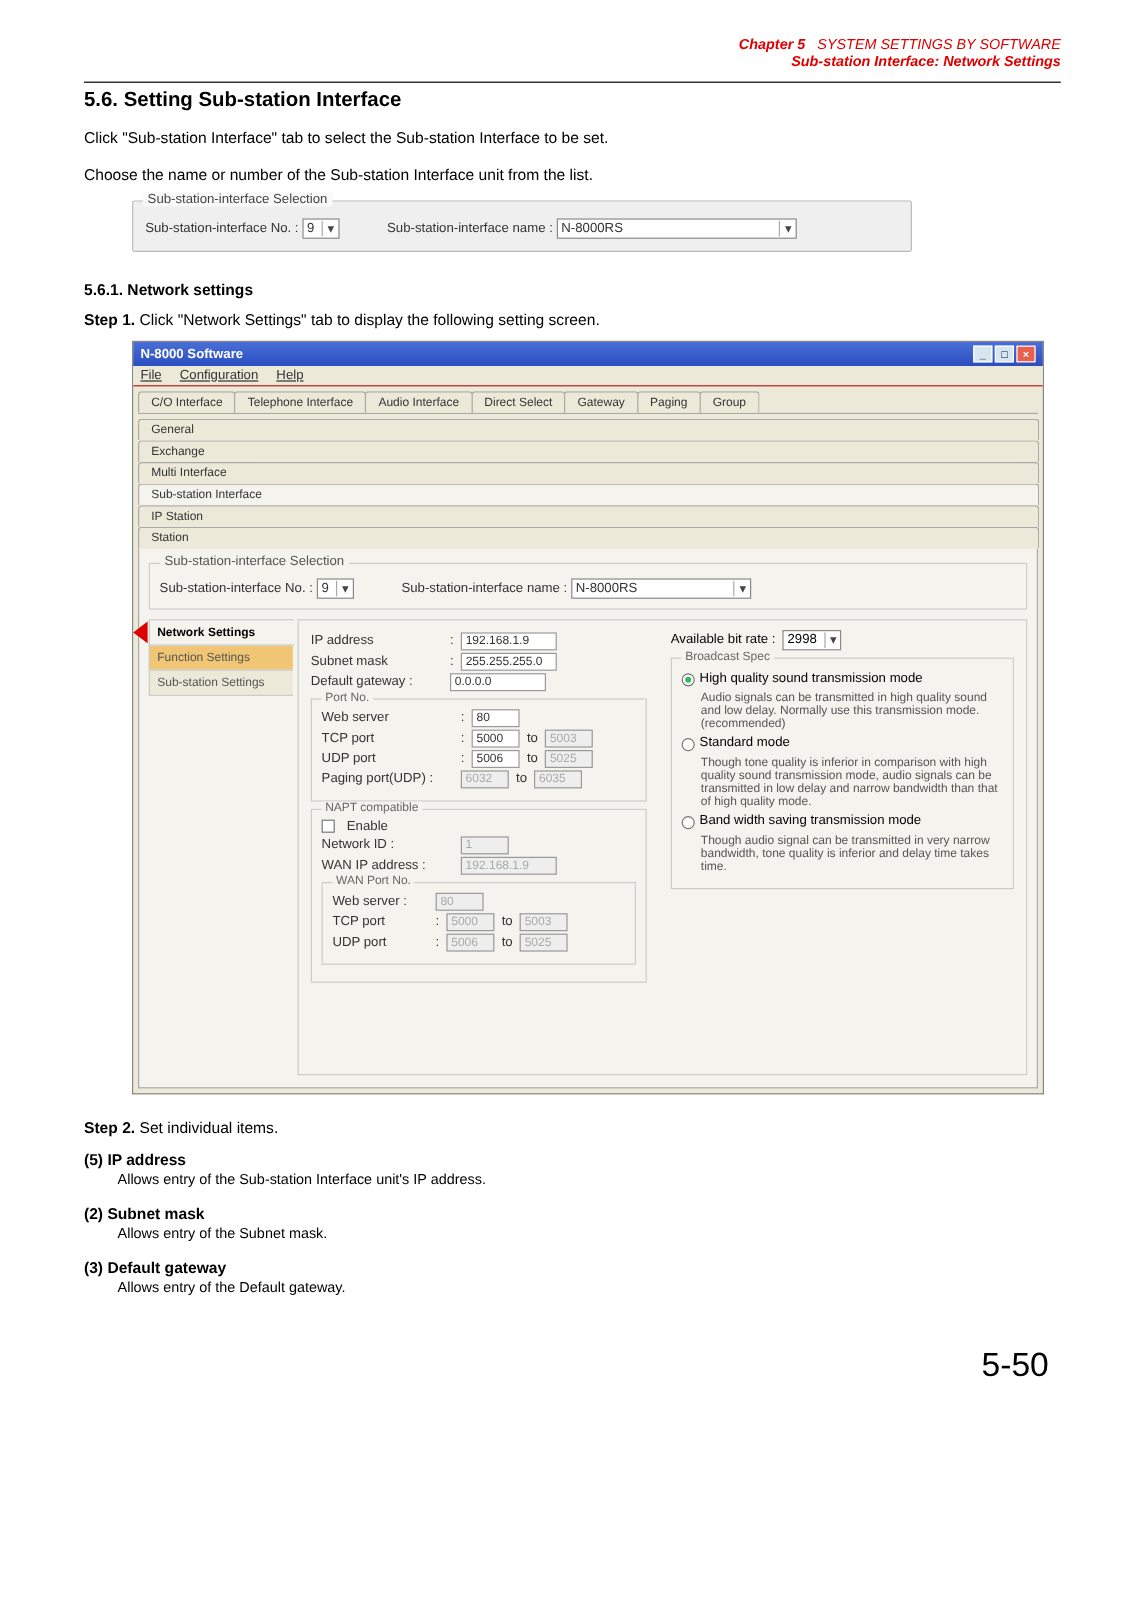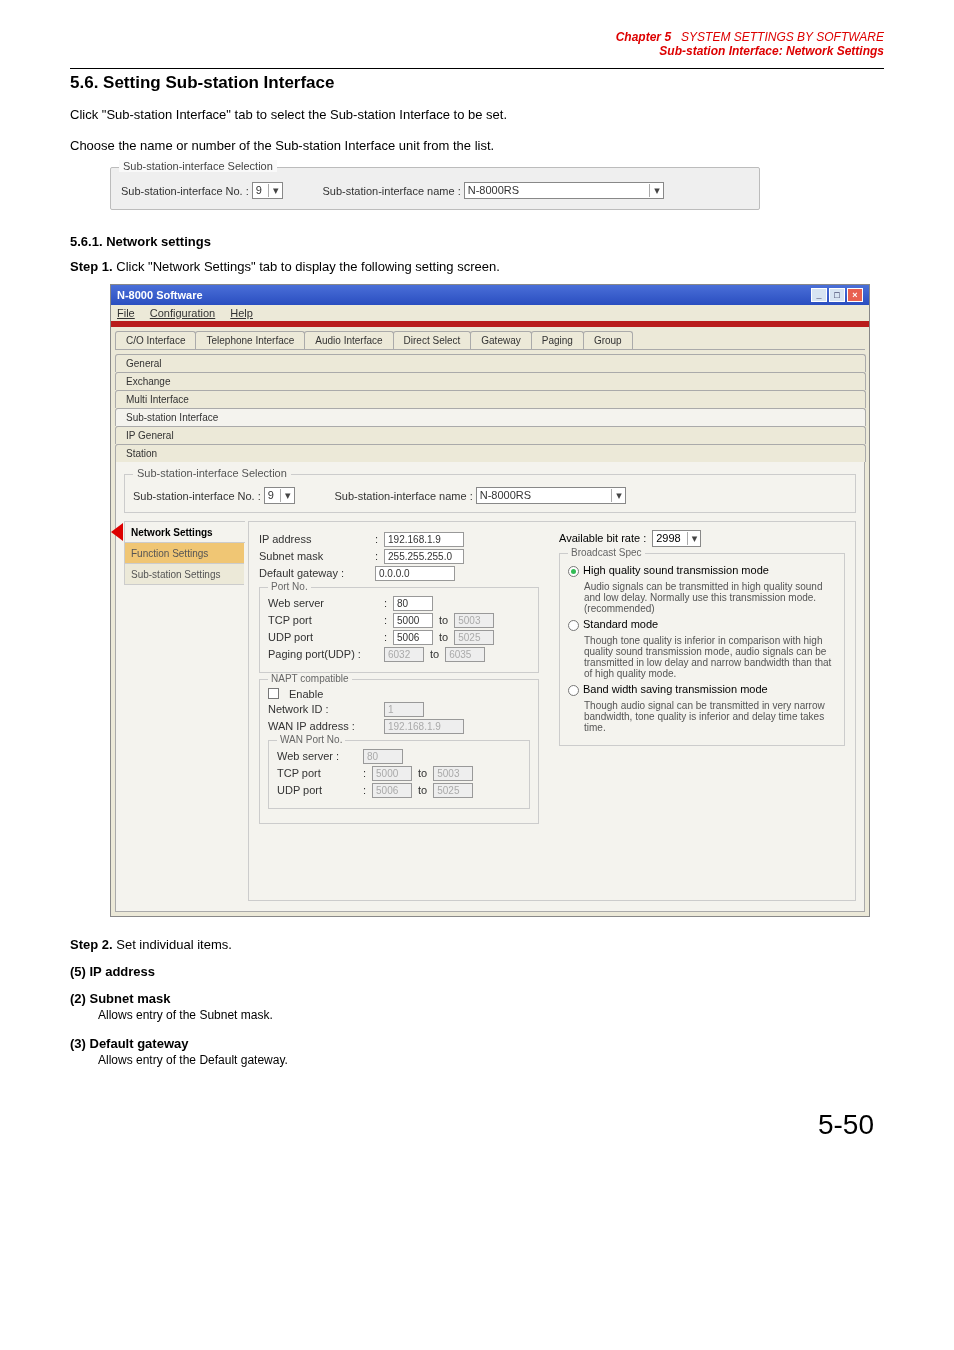--- a/index.html
+++ b/index.html
@@ -96,21 +96,21 @@
     color: #fff;
     padding: 3px 6px;
     display: flex;
     justify-content: space-between;
     align-items: center;
     font-weight: bold;
   }
   .tbtns { display:flex; gap:2px; }
   .tbtn { width:16px; height:14px; background:#d7e4f2; border:1px solid #fff; font-size:9px; line-height:12px; text-align:center; color:#003; }
   .tbtn.close { background:#e86050; color:#fff; }
-  .menubar { background:#ece9d8; padding:2px 6px; color:#333; border-bottom:6px solid #b91c1c; }
+  .menubar { background:#ece9d8; padding:2px 6px; color:#333; border-bottom:1px solid #b91c1c; }
   .menubar span { margin-right:12px; text-decoration: underline; }
   .tabrow { display:flex; border-bottom:1px solid #aaa; margin:4px 4px 0 4px; }
   .tab {
     padding:3px 10px;
     border:1px solid #aaa;
     border-bottom:none;
     background:#ece9d8;
     margin-right:-1px;
     color:#333;
     border-top-left-radius:3px;
@@ -265,21 +265,21 @@
     <div class="tab">Direct Select</div>
     <div class="tab">Gateway</div>
     <div class="tab">Paging</div>
     <div class="tab">Group</div>
   </div>
   <div class="tabrow" style="border-bottom:none;flex-direction:column;">
     <div class="tab">General</div>
     <div class="tab">Exchange</div>
     <div class="tab">Multi Interface</div>
     <div class="tab front">Sub-station Interface</div>
-    <div class="tab">IP General</div>
+    <div class="tab">IP Station</div>
     <div class="tab">Station</div>
   </div>
 
   <div class="tabpanel">
     <div class="inner-field">
       <span class="inner-legend">Sub-station-interface Selection</span>
       <div class="sub-select-row">
         <div>
           <span>Sub-station-interface  No. :</span>
           <span class="combo">
@@ -381,20 +381,21 @@
     </div>
   </div>
 </div>
 
 <div class="step-line">
   <b>Step 2.</b>
   <span> Set individual items.</span>
 </div>
 
 <div class="item-head">(5)  IP address</div>
+<div class="desc-txt" style="margin-left:28px;">Allows entry of the Sub-station Interface unit's IP address.</div>
 <div class="item-head">(2)  Subnet mask</div>
 <div class="desc-txt" style="margin-left:28px;">Allows entry of the Subnet mask.</div>
 <div class="item-head">(3)  Default gateway</div>
 <div class="desc-txt" style="margin-left:28px;">Allows entry of the Default gateway.</div>
 
 <div class="footer-page">5-50</div>
 
 </div>
 
 </body></html>

